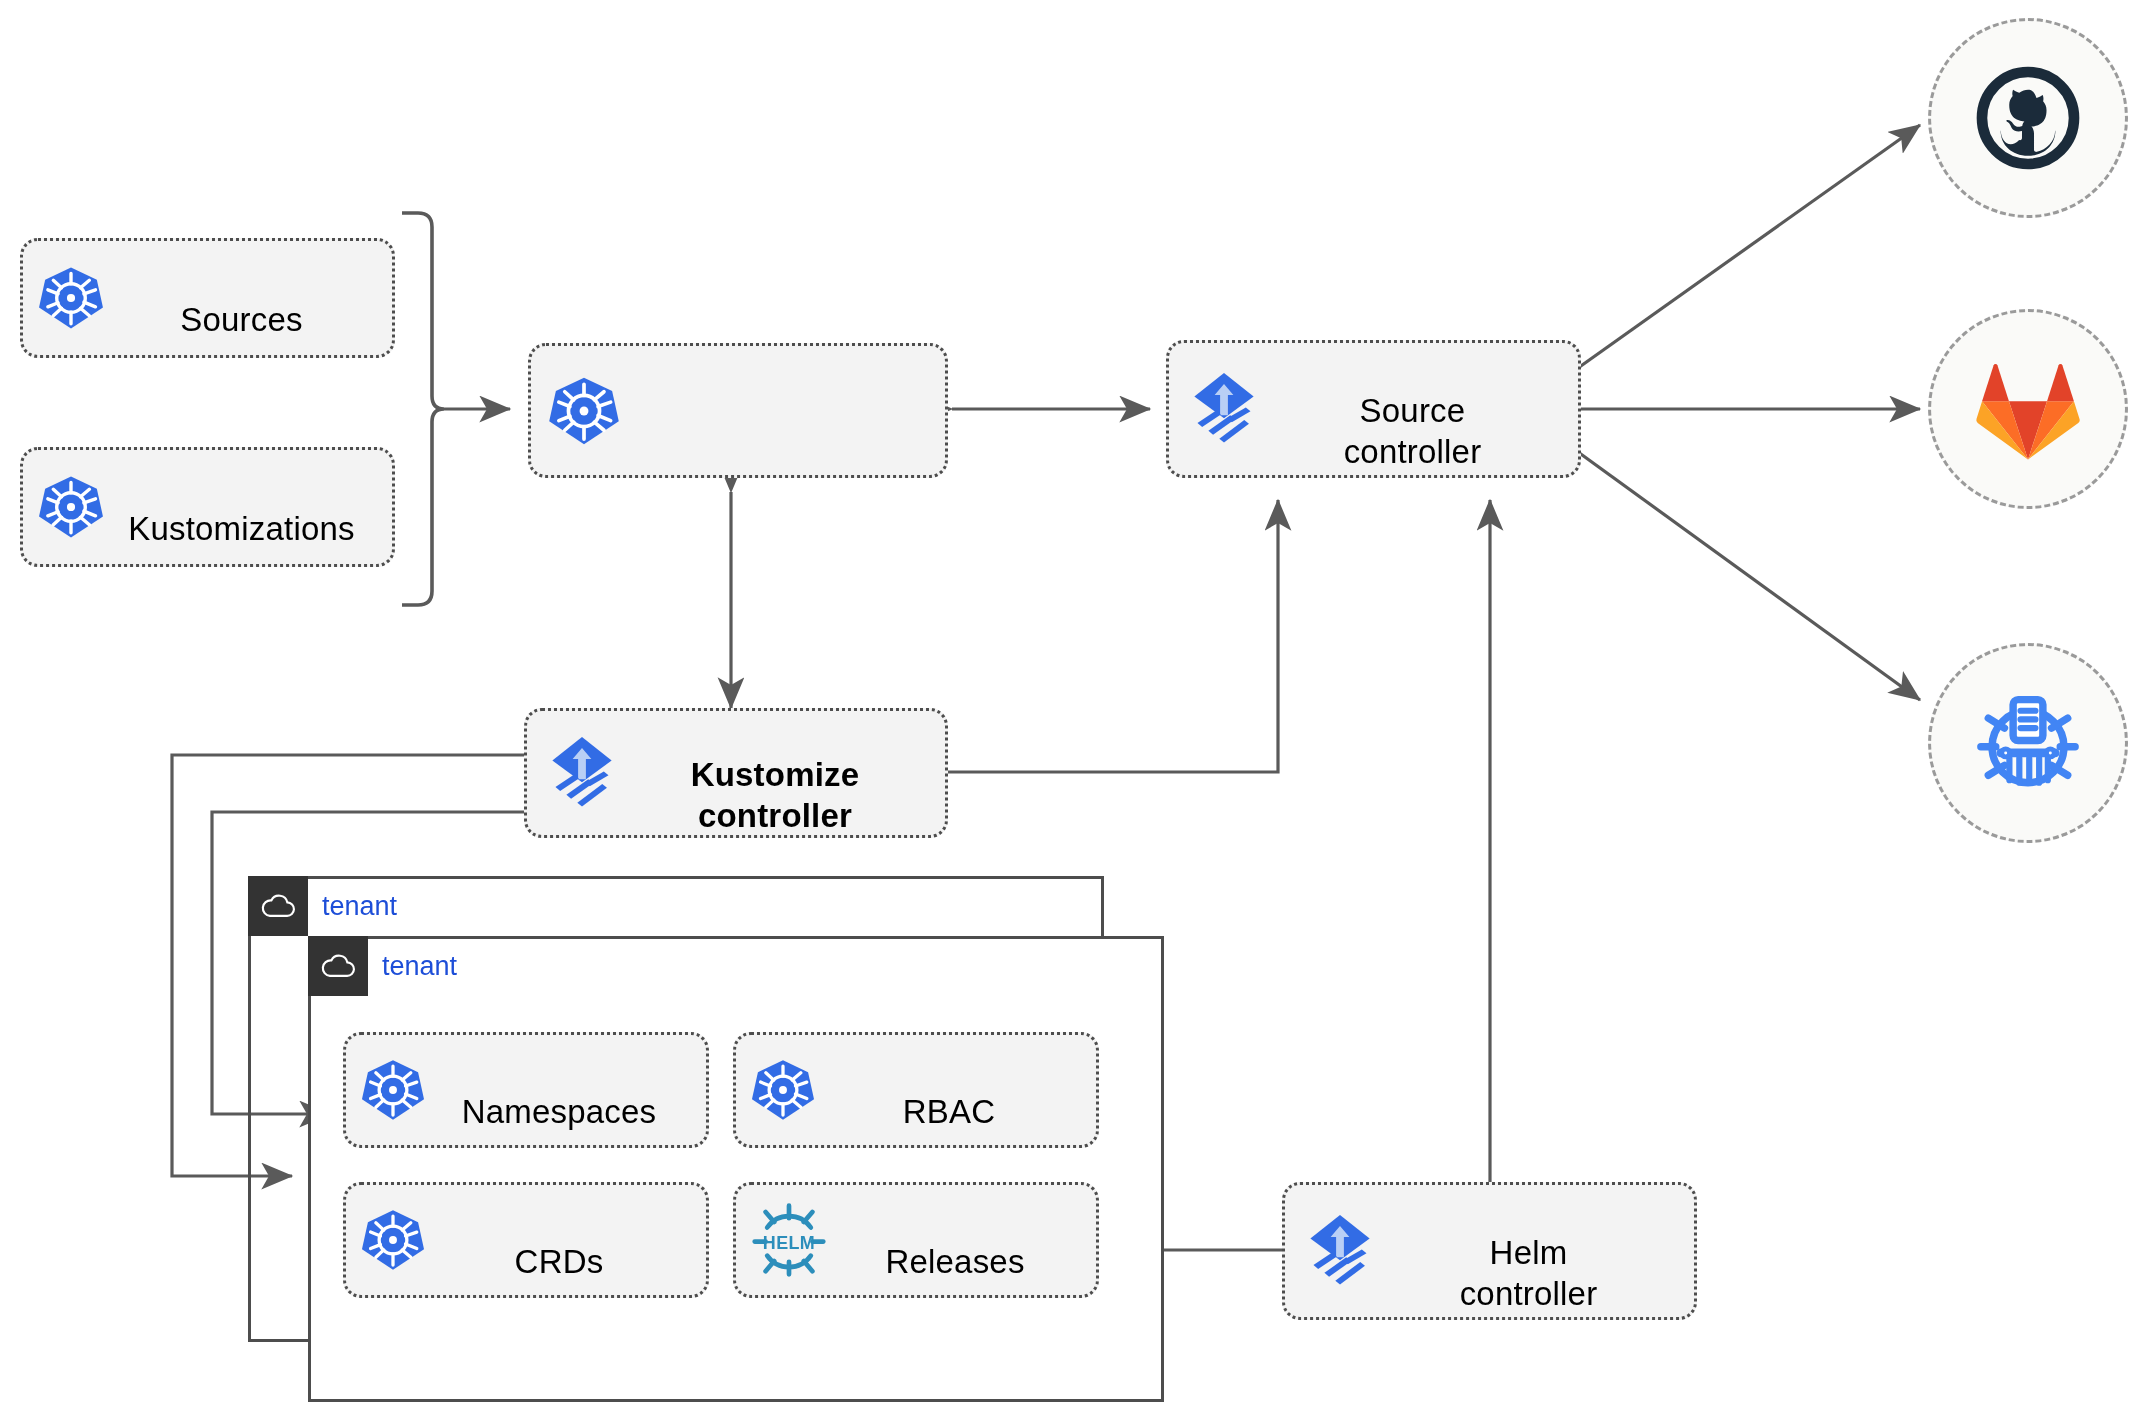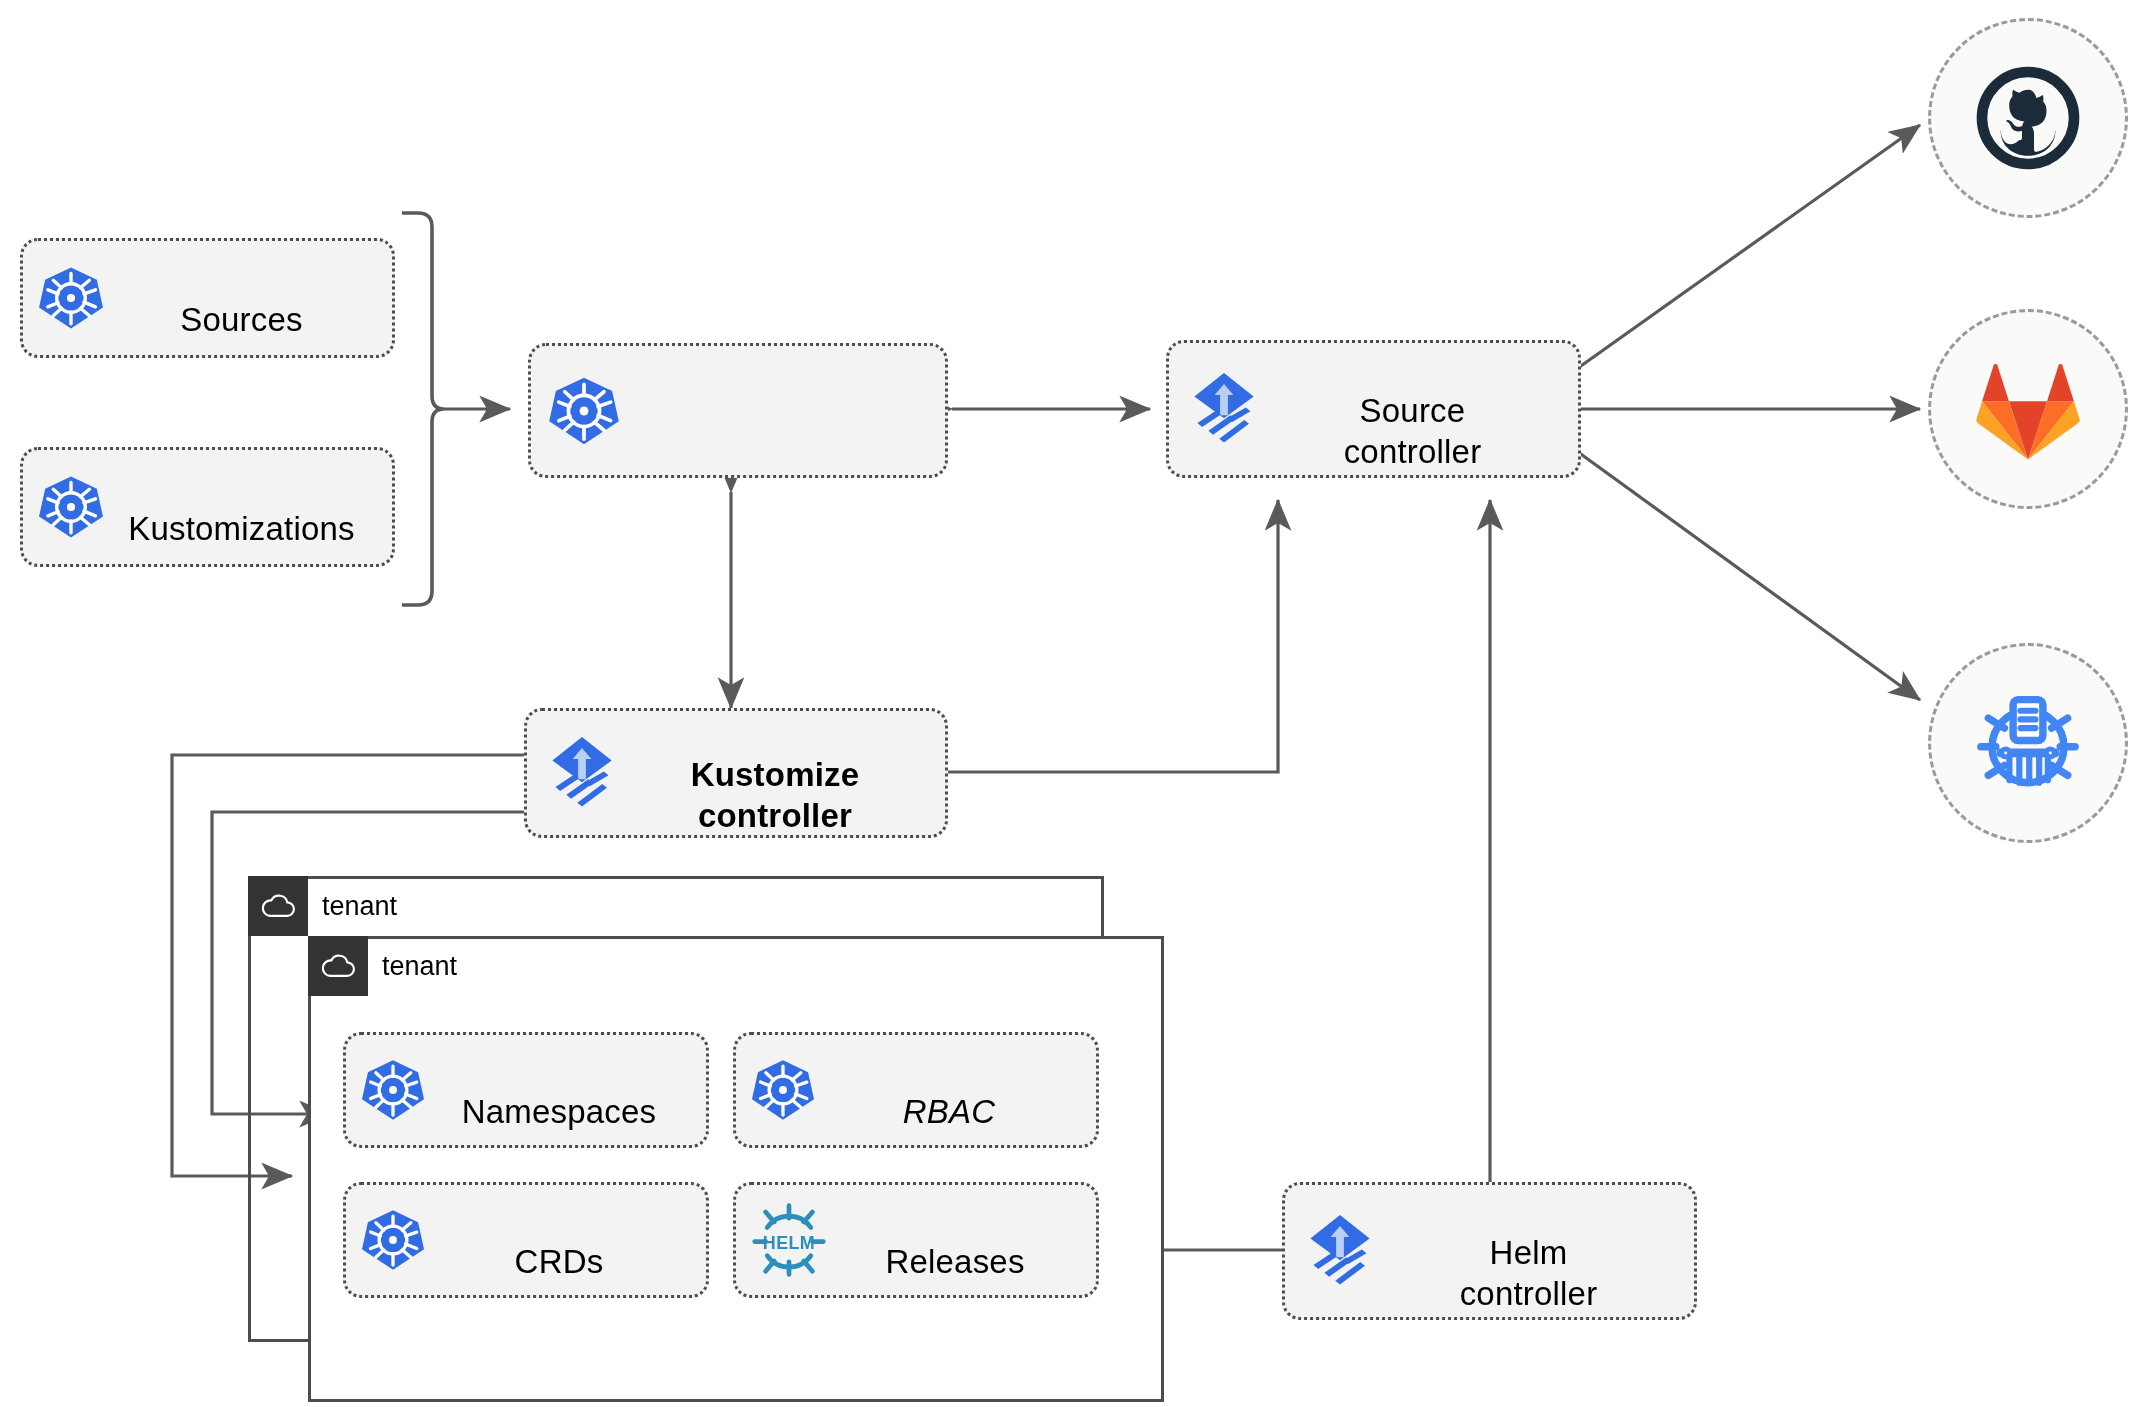--- a/index.html
+++ b/index.html
@@ -36,21 +36,21 @@
     border:3px solid #4d4d4d;
     box-sizing:border-box;
   }
   .tenant-tab{
     position:absolute;
     background:#333333;
     display:flex;align-items:center;justify-content:center;
   }
   .tenant-name{
     position:absolute;
-    color:#000000;
+    color:#1d4ed8;
     font-size:27px;
   }
 
   
   .circ{
     position:absolute;
     border:3px dashed #9a9a9a;
     border-radius:50%;
     background:#fafaf8;
     display:flex;align-items:center;justify-content:center;
@@ -220,21 +220,21 @@
           <path d="M50,14 L50,29 M50,71 L50,88 M16,38 L31,44 M69,56 L86,63
                    M24,76 L36,65 M64,35 L77,24 M24,24 L36,35 M64,65 L77,76
                    M16,63 L31,57 M69,44 L86,38"></path>
         </g>
         <circle cx="50" cy="50" r="6" fill="#ffffff"></circle>
       </svg>
     </span>
     <span class="lbl">Namespaces</span>
   </div>
 
-  <div class="node" style="left:733px;top:1032px;width:366px;height:116px;padding:0 14px;font-style:italic;">
+  <div class="node" style="left:733px;top:1032px;width:366px;height:116px;padding:0 14px;">
     <span class="ico">
       <svg width="66" height="66" viewBox="0 0 100 100" aria-hidden="true">
         <polygon points="50,5 88,23 97,64 50,95 3,64 12,23" fill="#326CE5"></polygon>
         <g fill="none" stroke="#ffffff" stroke-width="5" stroke-linecap="round">
           <circle cx="50" cy="50" r="21"></circle>
           <path d="M50,14 L50,29 M50,71 L50,88 M16,38 L31,44 M69,56 L86,63
                    M24,76 L36,65 M64,35 L77,24 M24,24 L36,35 M64,65 L77,76
                    M16,63 L31,57 M69,44 L86,38"></path>
         </g>
         <circle cx="50" cy="50" r="6" fill="#ffffff"></circle>

